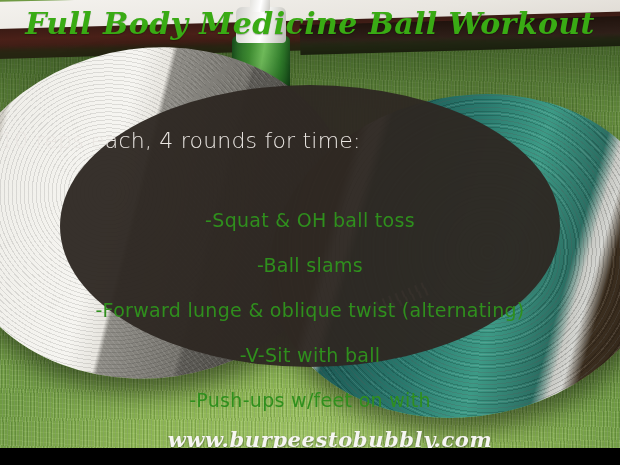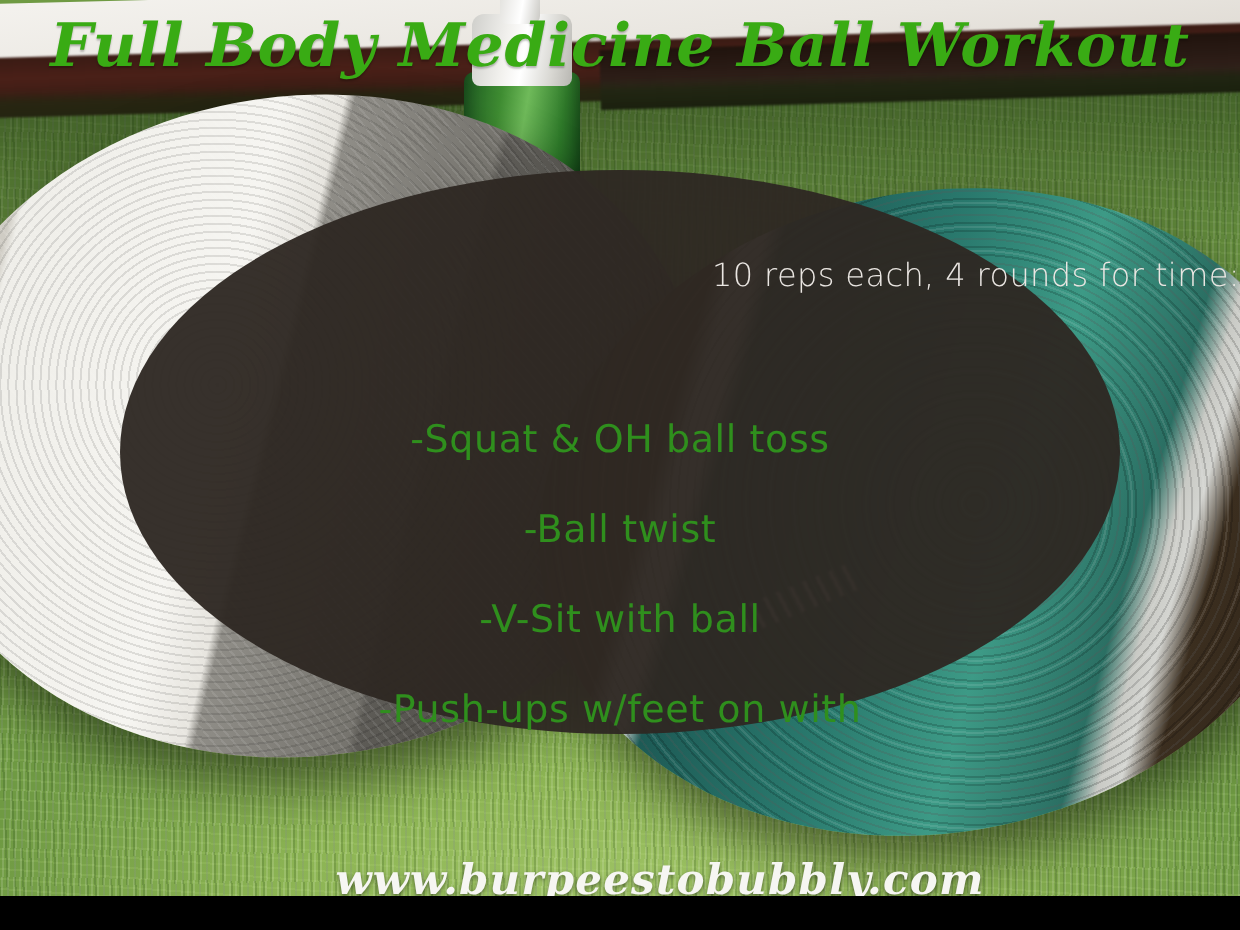--- a/index.html
+++ b/index.html
@@ -187,24 +187,24 @@
     letter-spacing: 0.4px;
     color: #39ab14;
     text-shadow: 0 1px 1px rgba(0,0,0,.25);
     white-space: nowrap;
   }
 
   .reps-header {
     position: absolute;
     left: 0; top: 128px;
     width: 620px;
-    text-align: right;
+    text-align: left;
     font-family: "DejaVu Sans", "Liberation Sans", sans-serif;
     font-weight: 300;
-    font-size: 16px;
+    font-size: 22px;
     letter-spacing: .2px;
     color: #eae6e2;
     white-space: nowrap;
   }
 
   .movelist {
     position: absolute;
     left: 0; top: 190px;
     width: 620px;
     text-align: center;
@@ -257,20 +257,21 @@
   </div>
 
   <div class="ellipse"></div>
 
   <div class="title">Full Body Medicine Ball Workout</div>
 
   <div class="reps-header">10 reps each, 4 rounds for time:</div>
 
   <div class="movelist">
     <div class="move">-Squat &amp; OH ball toss</div>
-    <div class="move">-Ball twist</div>
+    <div class="move">-Ball slams</div>
+    <div class="move">-Forward lunge &amp; oblique twist (alternating)</div>
     <div class="move">-V-Sit with ball</div>
     <div class="move">-Push-ups w/feet on with</div>
   </div>
 
   <div class="footer-url">www.burpeestobubbly.com</div>
 
 </div>
 
 </body></html>

